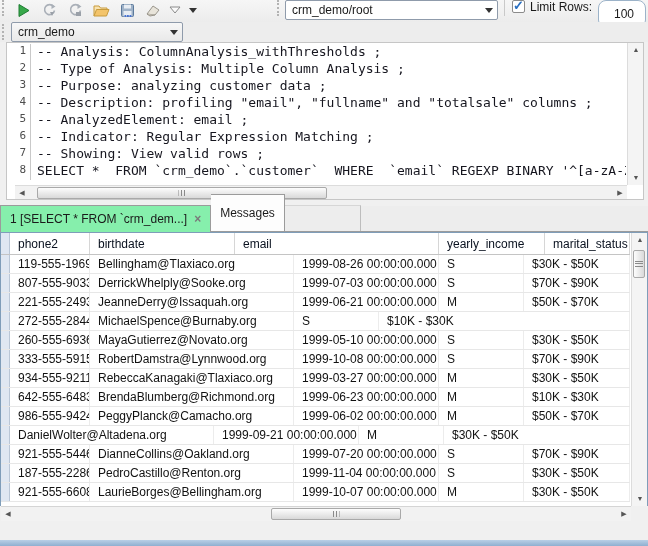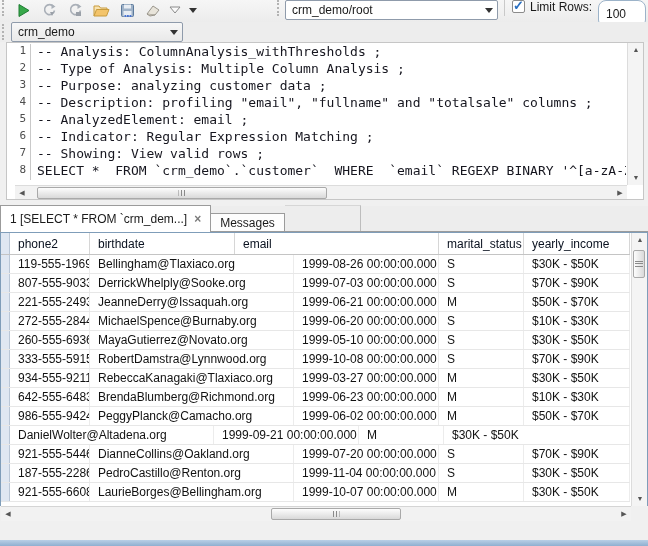--- a/index.html
+++ b/index.html
@@ -15,21 +15,21 @@
   .combo { height:20px; background:#fff; border:1px solid #8f9bab; border-radius:2px; display:flex; align-items:center; justify-content:space-between; padding:0 4px 0 6px; }
   .combo .ctext { white-space:nowrap; overflow:hidden; }
   .combo .carrow { width:0; height:0; border-left:4px solid transparent; border-right:4px solid transparent; border-top:5px solid #333; margin-left:6px; }
   .combo.gray { background:linear-gradient(#f7f7f7,#e9e9e9);text-align:center; }
   .conn-combo { width:213px; }
   .cat-combo { width:172px; margin-left:1px; }
   .sep { width:1px; height:16px; background:#c9c9c9; margin:0 7px 0 6px; }
   .checkbox { width:13px; height:13px; background:#fff; border:1px solid #8b8b8b; border-radius:2px; position:relative; margin-right:5px; flex:none; }
   .checkbox .check { position:absolute; left:0px; top:-3px; color:#2a6fc0; font-size:13px; font-weight:bold; }
   .limit-label { white-space:nowrap; margin-right:6px; }
-  .limit-input { width:48px; height:28px; border:1px solid #9cb3c9; border-radius:8px; padding:0 0 0 7px; font:12px "Liberation Sans", sans-serif; color:#1a1a1a; margin-right:2px; background:#fff; }
+  .limit-input { width:48px; height:28px; border:1px solid #9cb3c9; border-radius:8px; padding:0 0 0 15px; font:12px "Liberation Sans", sans-serif; color:#1a1a1a; margin-right:2px; background:#fff; }
 
   
   .editor { position:absolute; top:42px; left:6px; width:638px; height:158px; background:#fff; border:1px solid #c6c6c6; }
   .ed-lines { position:absolute; top:1px; left:0; right:17px; bottom:15px; overflow:hidden; }
   .ed-line { display:flex; height:17px; line-height:17px; white-space:pre; }
   .ln { width:24px; text-align:right; padding-right:4px; color:#4d4d4d; font:11px "DejaVu Sans Mono", monospace; border-right:1px solid #c9c9c9; flex:none; }
   .code { padding-left:6px; font:13px "DejaVu Sans Mono", monospace; color:#16161f; white-space:pre; }
   .vscroll { position:absolute; top:0; right:0; width:16px; background:#f4f4f4; border-left:1px solid #dcdcdc; }
   .ed-vscroll { bottom:14px; }
   .hscroll { position:absolute; bottom:0; height:14px; background:#f2f2f2; border-top:1px solid #dcdcdc; }
@@ -40,22 +40,22 @@
   .sarrow.left { left:0; top:0; }
   .sarrow.right { right:0; top:0; }
   .sthumb-h { position:absolute; top:1px; height:12px; background:linear-gradient(#fdfdfd,#d9d9d9); border:1px solid #a9a9a9; border-radius:2px; }
   .sthumb-h .grip, .sthumb-v .grip { position:absolute; left:50%; top:50%; transform:translate(-50%,-50%); width:7px; height:6px;
       background:repeating-linear-gradient(90deg,#8a8a8a 0 1px,transparent 1px 3px); }
   .sthumb-v { position:absolute; left:1px; width:12px; background:linear-gradient(90deg,#fdfdfd,#d9d9d9); border:1px solid #a9a9a9; border-radius:2px; }
   .sthumb-v .grip { width:8px; height:7px; background:repeating-linear-gradient(#8a8a8a 0 1px,transparent 1px 3px); }
 
   
   .tabbar { position:absolute; top:206px; left:0; right:0; height:26px; background:#ededed; border-bottom:1px solid #9b9b9b; display:flex; align-items:flex-end; }
-  .tab { height:18px; display:flex; align-items:center; padding:0 9px; border:1px solid #9b9b9b; border-bottom:none; background:#fdfdfd; white-space:nowrap; }
-  .tab.active { background:#ffffff; margin-bottom:-1px; height:27px; }
+  .tab { height:37px; display:flex; align-items:center; padding:0 9px; border:1px solid #9b9b9b; border-bottom:none; background:#fdfdfd; white-space:nowrap; }
+  .tab.active { background:#86efac; margin-bottom:-1px; height:27px; }
   .tab + .tab { border-left:none; }
   .tab .close { color:#7a7a7a; font-weight:bold; font-size:12px; margin-left:7px; }
   .tab-stub { width:76px; height:26px; border-right:1px solid #bdbdbd; border-top:1px solid #d6d6d6; }
 
   
   .tablewrap { position:absolute; top:232px; left:0; width:648px; height:274px; background:#fff; border:1px solid #7f9db9; border-bottom:none; }
   .tgrid { position:absolute; top:0; left:0; right:17px; bottom:0; overflow:hidden; }
   .thead { display:flex; height:22px; line-height:22px; border-bottom:1px solid #c4c4c4; background:#fff; }
   .th { padding-left:8px; border-right:1px solid #d6d6d6; color:#09111f; white-space:nowrap; overflow:hidden; }
   .gut { width:9px; background:#dfe7f2; border-right:1px solid #b9c6d6; flex:none; }
@@ -203,22 +203,22 @@
     <div class="tab-stub"></div>
   </div>
 
 <div class="tablewrap">
   <div class="tgrid">
     <div class="thead">
       <div class="gut"></div>
     <span class="th c0">phone2</span>
         <span class="th c2">birthdate</span>
         <span class="th c1">email</span>
+        <span class="th c4">yearly_income</span>
         <span class="th c3">marital_status</span>
-        <span class="th c4">yearly_income</span>
       </div>
     <div id="tbody">
         <div class="tr">
           <div class="gut"></div>
           <span class="td c0">119-555-1969</span>
           <span class="td c1">Bellingham@Tlaxiaco.org</span>
           <span class="td c2">1999-08-26 00:00:00.000</span>
           <span class="td c3">S</span>
           <span class="td c4">$30K - $50K</span>
         </div>
@@ -235,21 +235,20 @@
           <span class="td c0">221-555-2493</span>
           <span class="td c1">JeanneDerry@Issaquah.org</span>
           <span class="td c2">1999-06-21 00:00:00.000</span>
           <span class="td c3">M</span>
           <span class="td c4">$50K - $70K</span>
         </div>
         <div class="tr">
           <div class="gut"></div>
           <span class="td c0">272-555-2844</span>
           <span class="td c1">MichaelSpence@Burnaby.org</span>
-          <span class="td c2">1999-06-20 00:00:00.000</span>
           <span class="td c3">S</span>
           <span class="td c4">$10K - $30K</span>
         </div>
         <div class="tr">
           <div class="gut"></div>
           <span class="td c0">260-555-6936</span>
           <span class="td c1">MayaGutierrez@Novato.org</span>
           <span class="td c2">1999-05-10 00:00:00.000</span>
           <span class="td c3">S</span>
           <span class="td c4">$30K - $50K</span>

